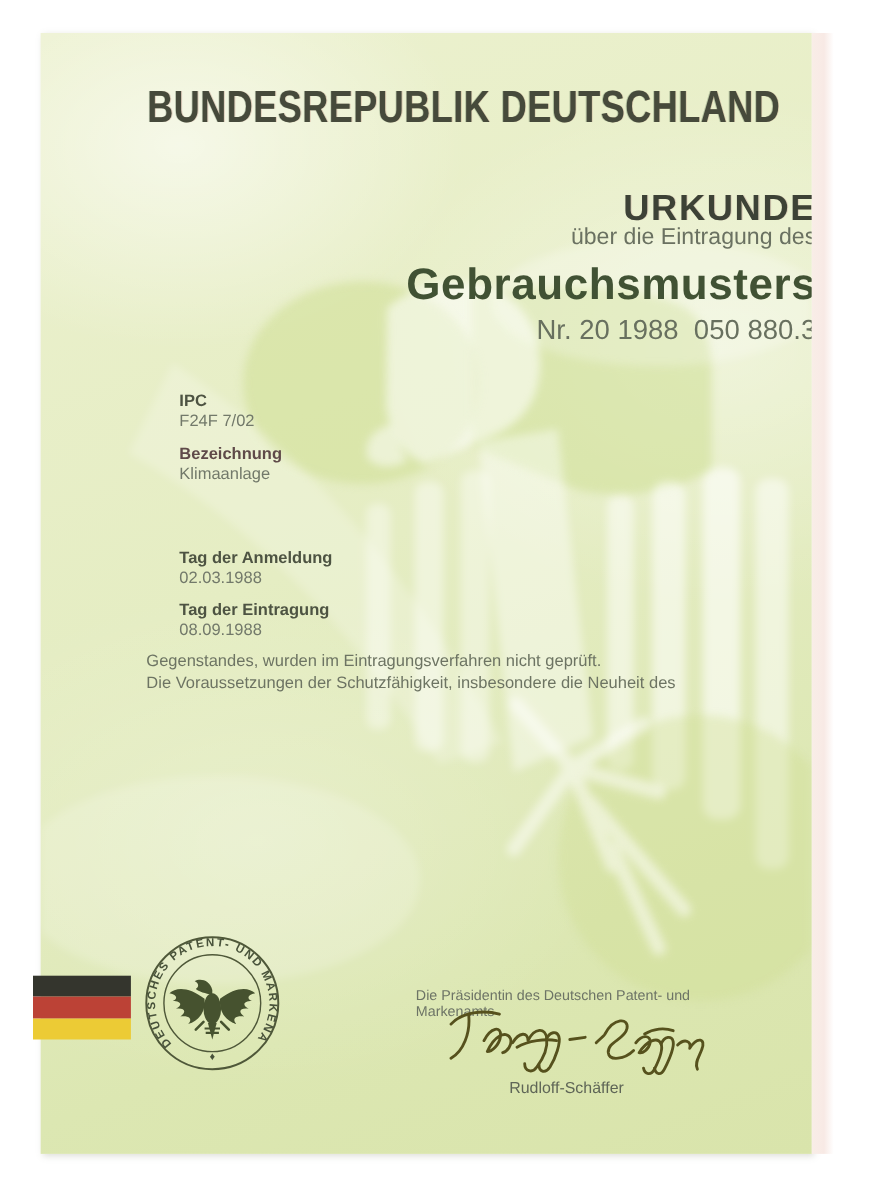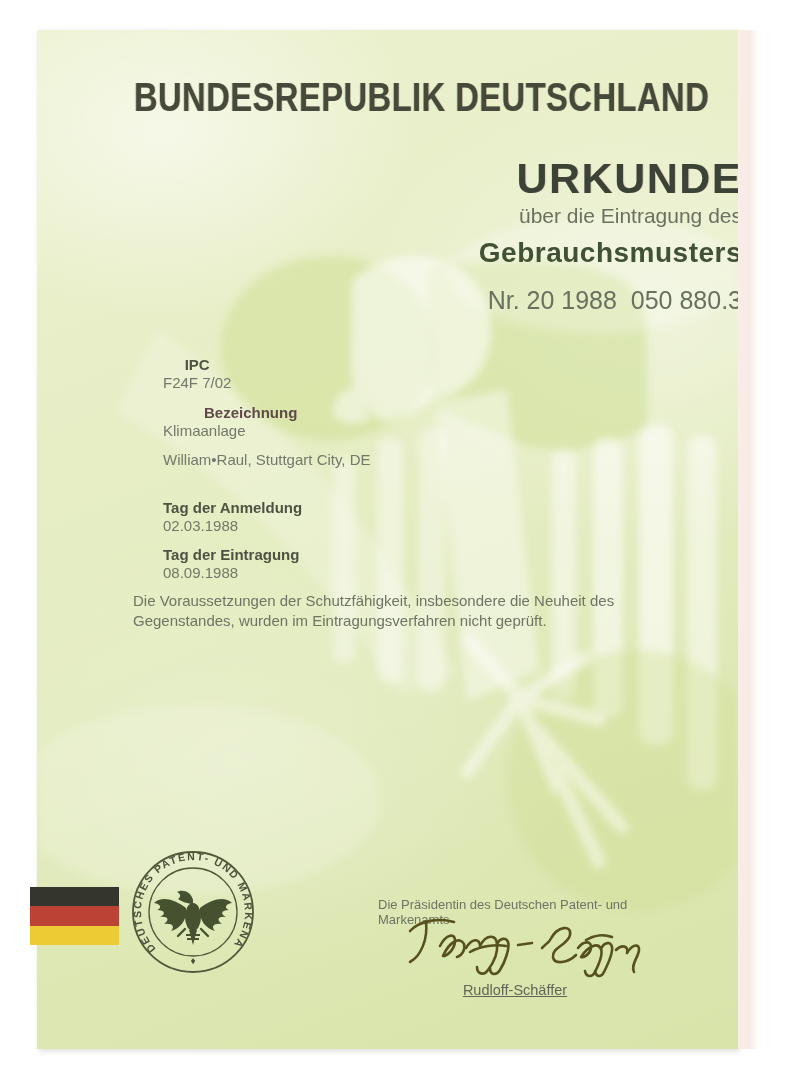--- a/index.html
+++ b/index.html
@@ -22,49 +22,49 @@
     background:linear-gradient(90deg, rgba(250,238,232,.95), rgba(246,228,222,.8) 55%, rgba(255,255,255,0));
   }
   .watermark{position:absolute;left:0;top:0;filter:blur(4px);}
   .header{position:absolute;left:25px;top:0;width:680px;text-align:right;}
   .country{
     margin-top:45px;font-size:41px;font-weight:bold;color:#464a3b;line-height:44px;
     transform:scaleX(.8);display:inline-block;white-space:nowrap;letter-spacing:0.5px;
     text-shadow:1px 0 rgba(150,70,60,.22), -1px 0 rgba(60,95,60,.28);
   }
   .doctype{
-    position:absolute;left:0;top:124px;width:100%;
-    font-size:43px;font-weight:bold;color:#3d4236;letter-spacing:1.5px;
+    position:absolute;left:0;top:140px;width:100%;
+    font-size:33px;font-weight:bold;color:#3d4236;letter-spacing:1.5px;
     text-shadow:1px 0 rgba(140,60,80,.18);
   }
   .subtitle{position:absolute;left:0;top:174px;width:100%;font-size:21px;color:#6a7161;}
   .subject{
     position:absolute;left:0;top:207px;width:100%;
-    font-size:28px;font-weight:bold;color:#415234;letter-spacing:0.5px;
+    font-size:40px;font-weight:bold;color:#415234;letter-spacing:0.5px;
   }
   .number{position:absolute;left:0;top:256px;width:100%;font-size:25px;color:#68705f;white-space:pre;}
   .fields{position:absolute;left:126px;top:0;width:430px;}
   .field{position:absolute;left:0;}
-  .field .lbl{font-size:15px;font-weight:bold;color:#4d5342;line-height:18px;text-align:center;}
-  .field.maroon .lbl{color:#5f4a49;margin-left:41px;}
+  .field .lbl{font-size:15px;font-weight:bold;color:#4d5342;line-height:18px;}
+  .field.maroon .lbl{color:#5f4a49;}
   .field .val{font-size:15px;color:#72796a;line-height:18px;}
   .note{
     position:absolute;left:96px;top:561px;width:540px;
     font-size:15px;color:#6d7463;line-height:19.5px;
   }
   .flag{position:absolute;left:30px;top:887px;width:89px;height:58px;}
   .flag div{height:19.3px;}
   .president-line{
     position:absolute;left:378px;top:879px;width:320px;
     font-size:13px;color:#6d7466;margin-top:18px;
   }
   .sig-wrap{position:absolute;left:400px;top:903px;width:245px;height:78px;}
   .sig-name{
     position:absolute;left:390px;top:982px;width:250px;text-align:center;
-    font-size:14.5px;color:#5f6657;text-decoration:underline;
+    font-size:14.5px;color:#5f6657;
   }
   .seal-svg{position:absolute;left:131px;top:850px;}
   .seal-arc-text{font-size:10.5px;font-weight:bold;letter-spacing:1.6px;fill:#48523a;}
   .seal-diamond{font-size:10px;fill:#48523a;}
 </style>
 </head>
 <body>
 
 <div class="page">
 
@@ -107,35 +107,34 @@
   <div class="fields">
     <div class="field" style="top:326px">
       <div class="lbl">IPC</div>
       <div class="val">F24F 7/02</div>
     </div>
     <div class="field maroon" style="top:374px">
       <div class="lbl">Bezeichnung</div>
       <div class="val">Klimaanlage</div>
     </div>
     <div class="field" style="top:421px">
-      <div class="val">William•Raul, Stuttgart City, DE</div>
     </div>
     <div class="field" style="top:469px">
       <div class="lbl">Tag der Anmeldung</div>
       <div class="val">02.03.1988</div>
     </div>
     <div class="field" style="top:516px">
       <div class="lbl">Tag der Eintragung</div>
       <div class="val">08.09.1988</div>
     </div>
   </div>
 
   <div class="note">
+    <div>Gegenstandes, wurden im Eintragungsverfahren nicht geprüft.</div>
     <div>Die Voraussetzungen der Schutzfähigkeit, insbesondere die Neuheit des</div>
-    <div>Gegenstandes, wurden im Eintragungsverfahren nicht geprüft.</div>
   </div>
 </div>
 
 <div class="pink-edge"></div>
 
 <div class="flag">
   <div style="background: rgb(52, 53, 45);"></div>
   <div style="background: rgb(188, 66, 54);"></div>
   <div style="background: rgb(236, 203, 53);"></div>
 </div>

